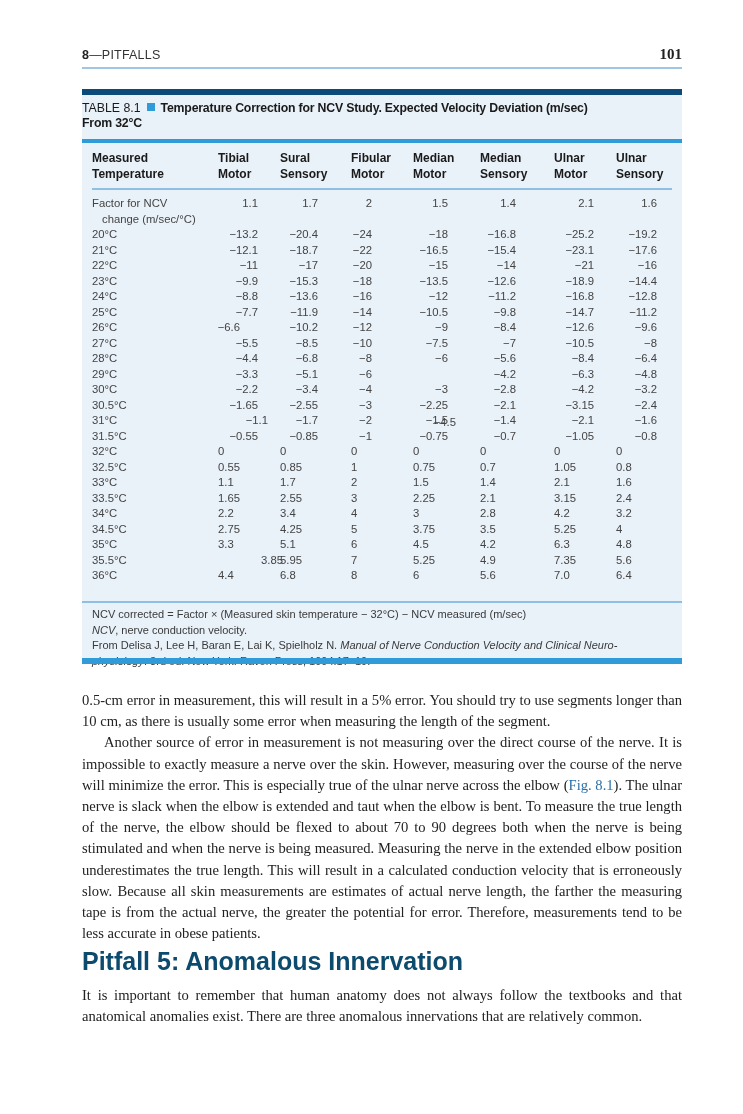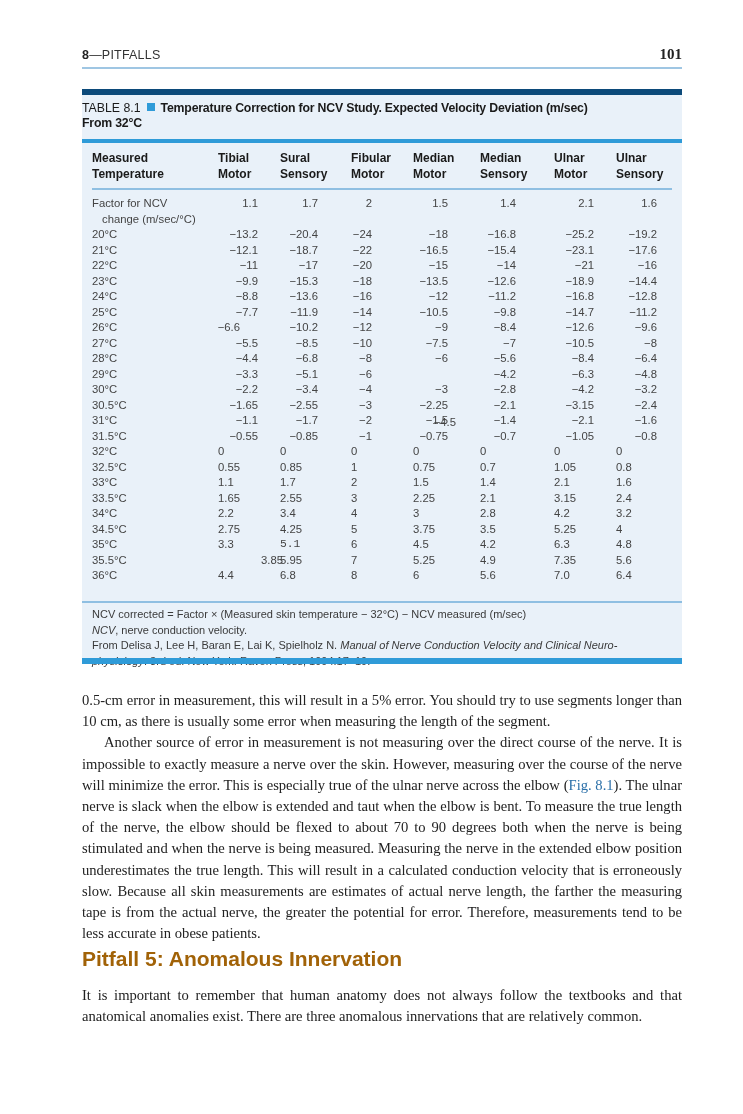--- a/index.html
+++ b/index.html
@@ -31,21 +31,21 @@
   .factor .c0 .l2 { display:block; padding-left:10px; }
   .tb-rule2 { position:absolute; left:0; top:512px; width:600px; height:2px; background:#8fbfe2; }
   .notes { position:absolute; left:10px; top:518px; width:580px; font-family:"Liberation Sans", sans-serif; font-size:11px; line-height:15.5px; color:#3a3a3a; }
   .notes i { font-style:italic; }
   .tb-bottom { position:absolute; left:0; top:569px; width:600px; height:6px; background:#2f9bd8; }
 
   .body-text { position:absolute; left:82px; width:600px; font-family:"Liberation Serif", serif; font-size:14.6px; line-height:21.2px; color:#222; text-align:justify; }
   .body-text p { margin:0; }
   .body-text p.indent { text-indent:22px; }
   .link { color:#2a6fa8; }
-  .heading { position:absolute; left:82px; top:947px; font-family:"Liberation Sans", sans-serif; font-size:21px; font-weight:bold; color:#a16207; }
+  .heading { position:absolute; left:82px; top:947px; font-family:"Liberation Sans", sans-serif; font-size:25px; font-weight:bold; color:#0c4a6e; }
 </style>
 </head>
 <body>
 
 <div class="running-head">
   <div class="rh-left"><b>8</b><span>—</span><span>PITFALLS</span></div>
   <div class="rh-right">101</div>
 </div>
 <div class="rh-rule"></div>
 
@@ -219,21 +219,21 @@
           <div class="cell" style="right: 414px;">−1.65</div>
           <div class="cell" style="right: 354px;">−2.55</div>
           <div class="cell" style="right: 300px;">−3</div>
           <div class="cell" style="right: 224px;">−2.25</div>
           <div class="cell" style="right: 156px;">−2.1</div>
           <div class="cell" style="right: 78px;">−3.15</div>
           <div class="cell" style="right: 15px;">−2.4</div>
         </div>
         <div class="row">
           <div class="cell c0">31°C</div>
-          <div class="cell" style="right: 414px;">−1.1</div>
+          <div class="cell" style="right: 404px;">−1.1</div>
           <div class="cell" style="right: 354px;">−1.7</div>
           <div class="cell" style="right: 300px;">−2</div>
           <div class="cell" style="right: 224px;">−1.5</div>
           <div class="cell" style="right: 156px;">−1.4</div>
           <div class="cell" style="right: 78px;">−2.1</div>
           <div class="cell" style="right: 15px;">−1.6</div>
         </div>
         <div class="row">
           <div class="cell c0">31.5°C</div>
           <div class="cell" style="right: 414px;">−0.55</div>
@@ -300,21 +300,21 @@
           <div class="cell" style="left: 188px;">4.25</div>
           <div class="cell" style="left: 259px;">5</div>
           <div class="cell" style="left: 321px;">3.75</div>
           <div class="cell" style="left: 388px;">3.5</div>
           <div class="cell" style="left: 462px;">5.25</div>
           <div class="cell" style="left: 524px;">4</div>
         </div>
         <div class="row">
           <div class="cell c0">35°C</div>
           <div class="cell" style="left: 126px;">3.3</div>
-          <div class="cell" style="left: 188px; font-family: Liberation Mono, monospace;">5.1</div>
+          <div class="cell" style="left: 188px;">5.1</div>
           <div class="cell" style="left: 259px;">6</div>
           <div class="cell" style="left: 321px;">4.5</div>
           <div class="cell" style="left: 388px;">4.2</div>
           <div class="cell" style="left: 462px;">6.3</div>
           <div class="cell" style="left: 524px;">4.8</div>
         </div>
         <div class="row">
           <div class="cell c0">35.5°C</div>
           <div class="cell" style="left: 126px; margin-left: 43px;">3.85</div>
           <div class="cell" style="left: 188px;">5.95</div>

